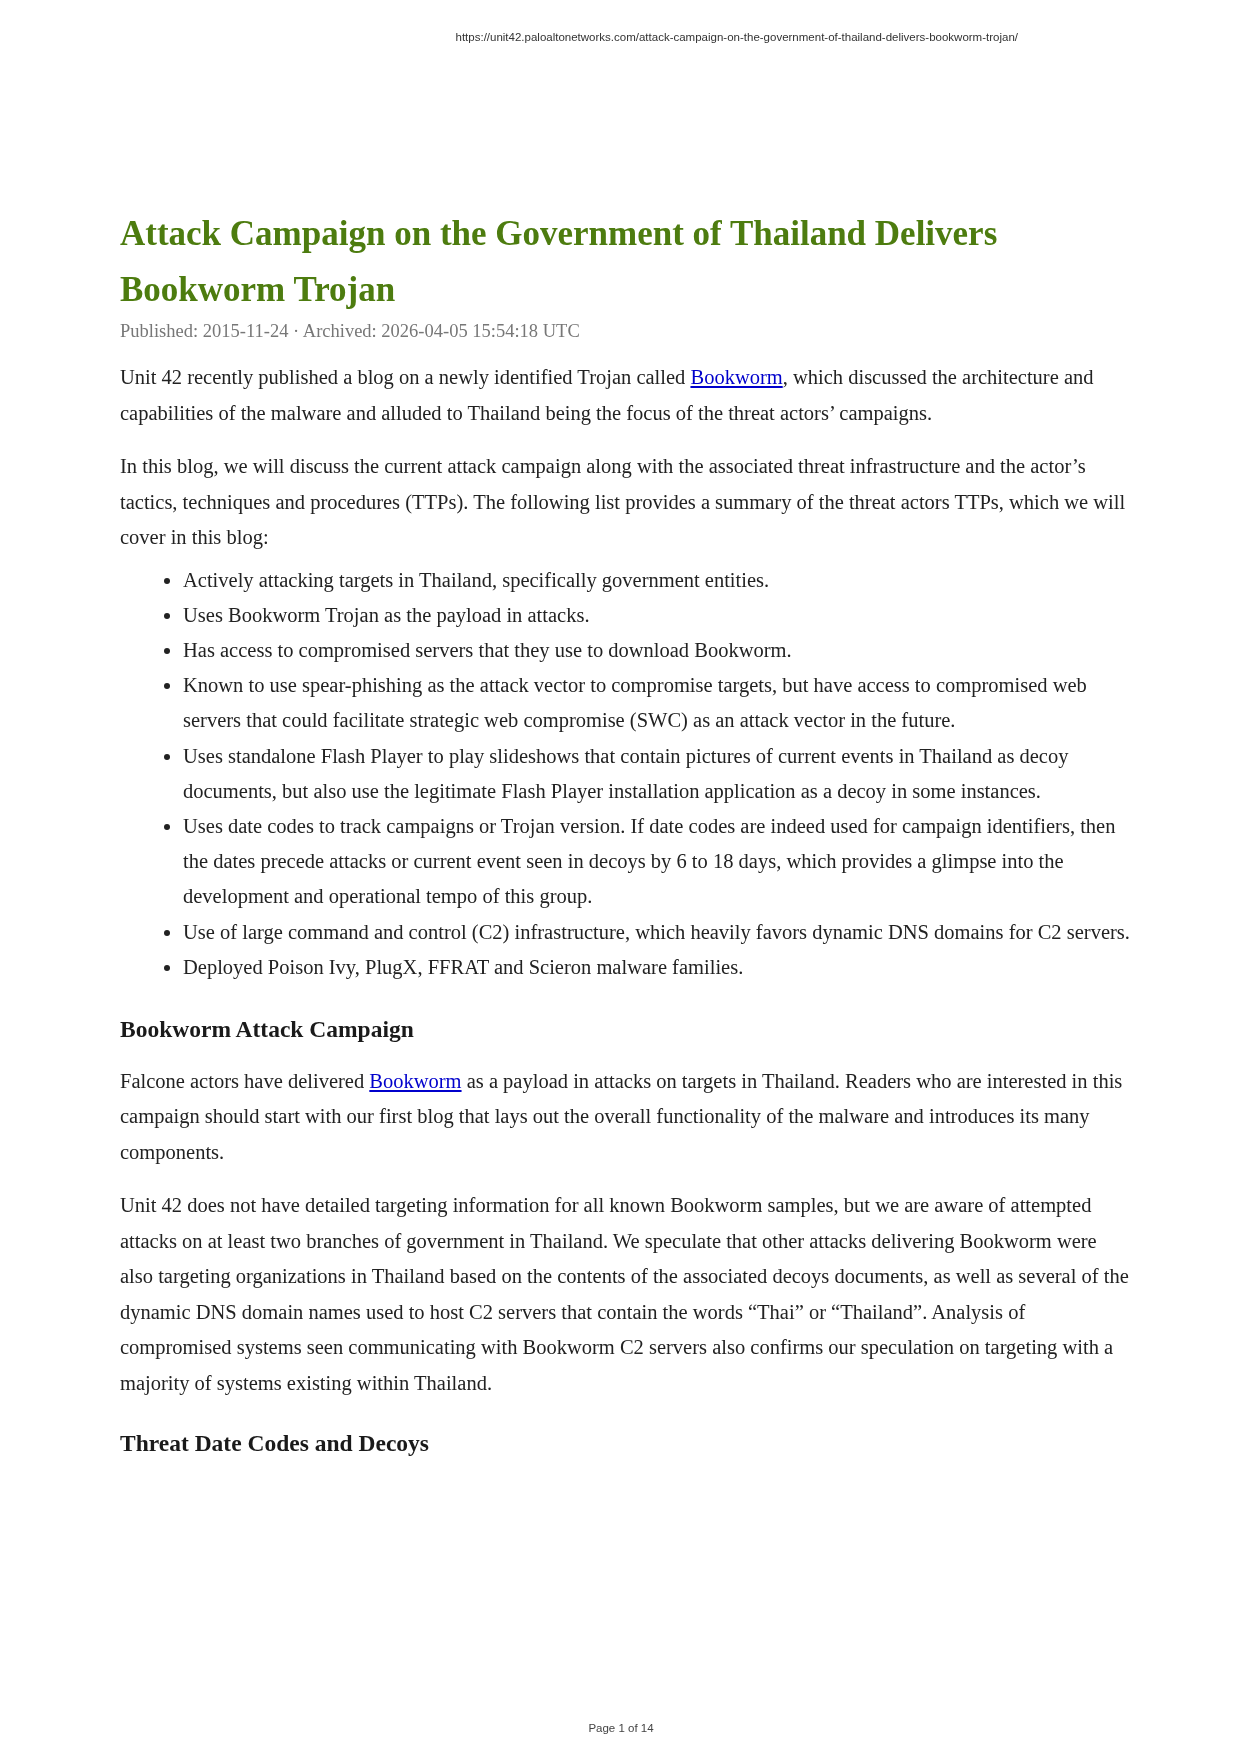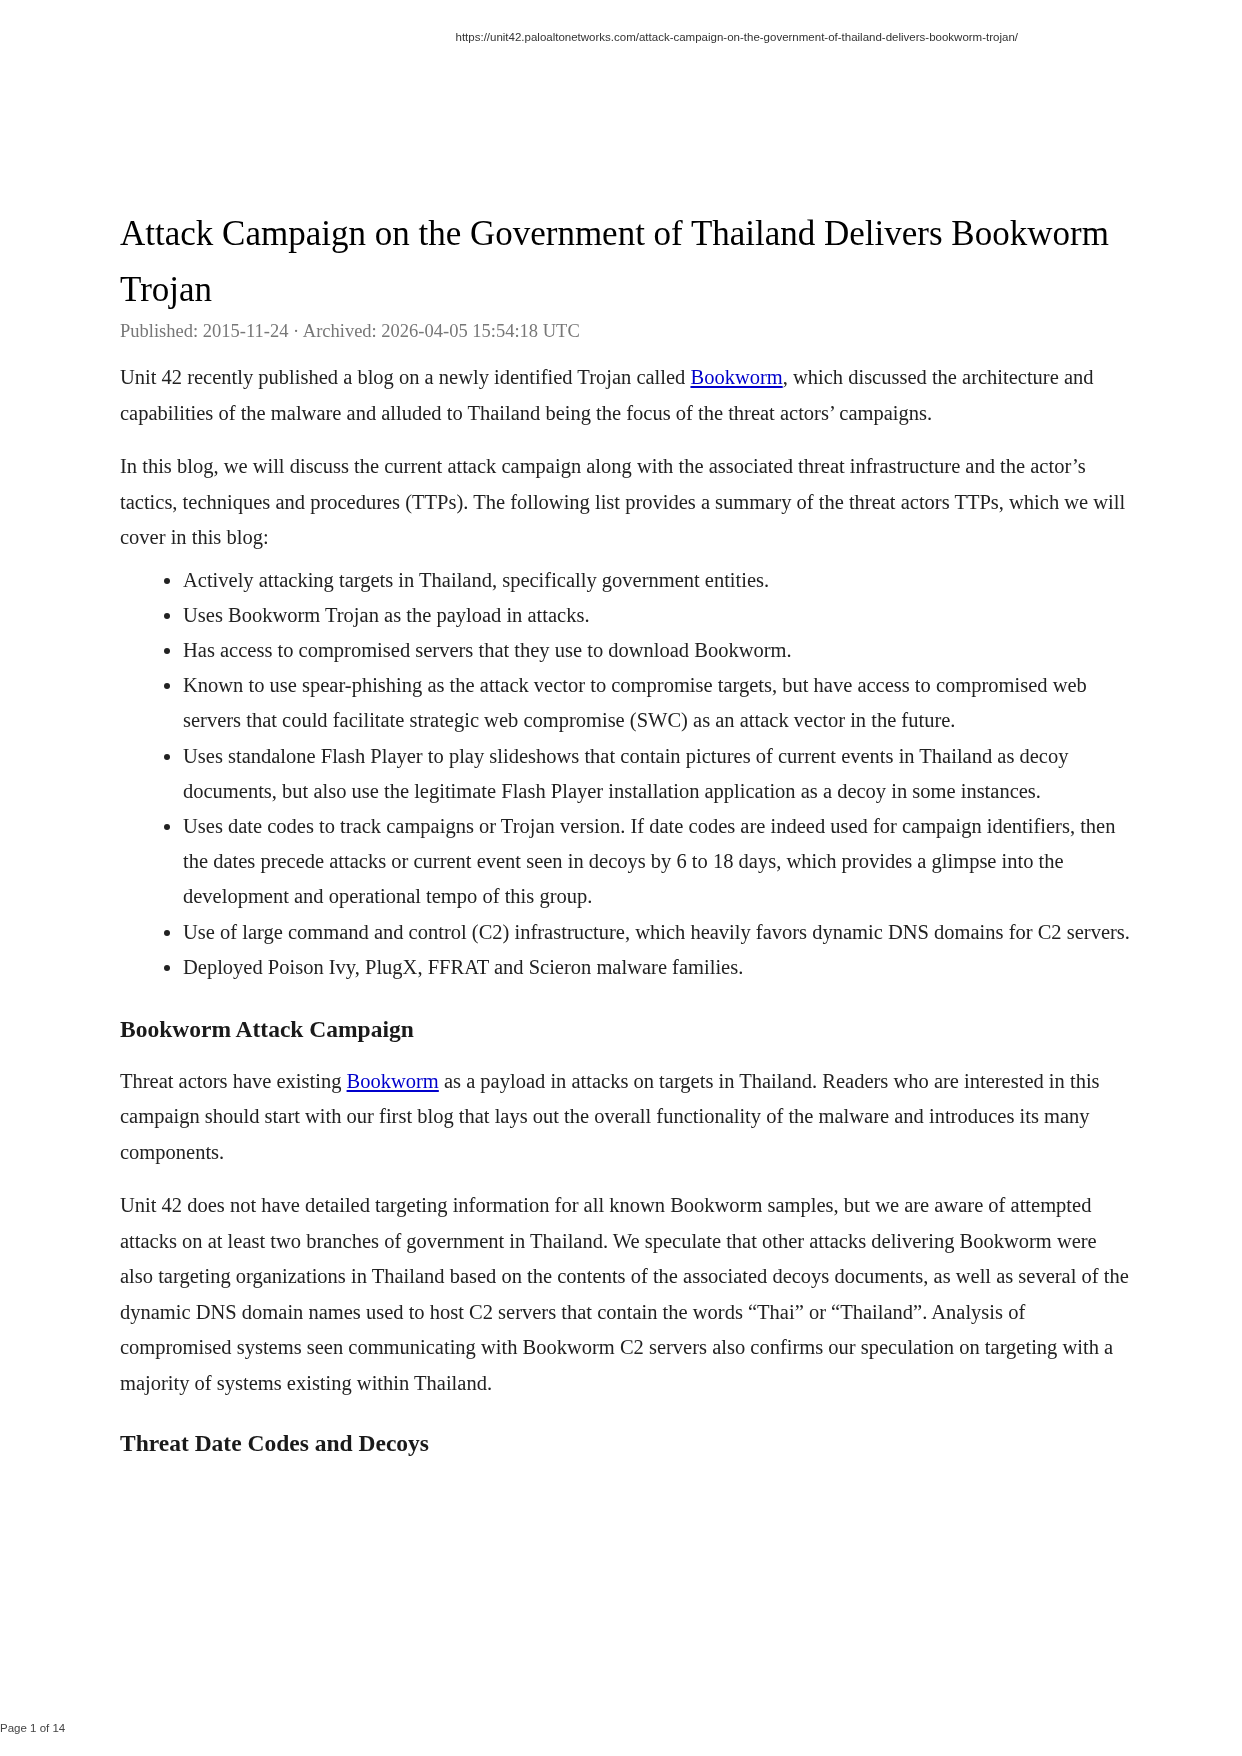--- a/index.html
+++ b/index.html
@@ -1,33 +1,33 @@
 <!DOCTYPE html>
 <html><head>
 <meta charset="utf-8">
 <style>
   html, body { margin:0; padding:0; background:#ffffff; }
   body { width:1242px; height:1756px; position:relative; overflow:hidden;
          font-family:"Liberation Serif", serif; color:#222222; }
   .url { position:absolute; top:31px; left:0; width:1018px; text-align:right;
          font-family:"Liberation Sans", sans-serif; font-size:11.5px; color:#333; }
   .content { position:absolute; left:120px; top:206px; width:1012px; }
-  h1 { font-family:"Liberation Serif", serif; font-weight:normal; font-size:35px;
-       line-height:56px; margin:0; color:#000000; }
+  h1 { font-family:"Liberation Serif", serif; font-weight:bold; font-size:35px;
+       line-height:56px; margin:0; color:#4d7c0f; }
   .byline { font-size:20.5px; color:#555; margin-top:23px; line-height:28px; }
   .meta { font-size:18.5px; color:#777; line-height:26px; }
   p { font-size:20.5px; line-height:35.5px; margin:18px 0 0 0; color:#222; }
   p.first { margin-top:16px; }
   a { color:#0000cc; text-decoration:underline; }
   ul { margin:7px 0 0 0; padding-left:63px; }
   li { font-size:20.5px; line-height:35.2px; color:#222; }
   h2 { font-size:23.5px; font-weight:bold; margin:26px 0 0 0; line-height:32px; color:#1a1a1a; }
   h2.sec1 { margin-top:28px; }
   p.after-h2 { margin-top:19px; }
-  .footer { position:absolute; top:1722px; left:0; width:1242px; text-align:left;
+  .footer { position:absolute; top:1722px; left:0; width:1242px; text-align:center;
             font-family:"Liberation Sans", sans-serif; font-size:11.5px; color:#444; }
 </style>
 </head>
 <body>
 
 <div class="url">https://unit42.paloaltonetworks.com/attack-campaign-on-the-government-of-thailand-delivers-bookworm-trojan/</div>
 
 <div class="content">
   <h1>Attack Campaign on the Government of Thailand Delivers Bookworm Trojan</h1>
   <div class="meta">Published: 2015-11-24 · Archived: 2026-04-05 15:54:18 UTC</div>
@@ -42,20 +42,20 @@
     <li>Has access to compromised servers that they use to download Bookworm.</li>
     <li>Known to use spear-phishing as the attack vector to compromise targets, but have access to compromised web servers that could facilitate strategic web compromise (SWC) as an attack vector in the future.</li>
     <li>Uses standalone Flash Player to play slideshows that contain pictures of current events in Thailand as decoy documents, but also use the legitimate Flash Player installation application as a decoy in some instances.</li>
     <li>Uses date codes to track campaigns or Trojan version. If date codes are indeed used for campaign identifiers, then the dates precede attacks or current event seen in decoys by 6 to 18 days, which provides a glimpse into the development and operational tempo of this group.</li>
     <li>Use of large command and control (C2) infrastructure, which heavily favors dynamic DNS domains for C2 servers.</li>
     <li>Deployed Poison Ivy, PlugX, FFRAT and Scieron malware families.</li>
   </ul>
 
   <h2 class="sec1">Bookworm Attack Campaign</h2>
 
-  <p class="after-h2"><span>Threat actors have existing </span><a href="#">Bookworm</a><span> as a payload in attacks on targets in Thailand. Readers who are interested in this campaign should start with our first blog that lays out the overall functionality of the malware and introduces its many components.</span></p>
+  <p class="after-h2"><span>Falcone actors have delivered </span><a href="#">Bookworm</a><span> as a payload in attacks on targets in Thailand. Readers who are interested in this campaign should start with our first blog that lays out the overall functionality of the malware and introduces its many components.</span></p>
 
   <p>Unit 42 does not have detailed targeting information for all known Bookworm samples, but we are aware of attempted attacks on at least two branches of government in Thailand. We speculate that other attacks delivering Bookworm were also targeting organizations in Thailand based on the contents of the associated decoys documents, as well as several of the dynamic DNS domain names used to host C2 servers that contain the words “Thai” or “Thailand”. Analysis of compromised systems seen communicating with Bookworm C2 servers also confirms our speculation on targeting with a majority of systems existing within Thailand.</p>
 
   <h2>Threat Date Codes and Decoys</h2>
 </div>
 
 <div class="footer">Page 1 of 14</div>
 
 </body></html>

